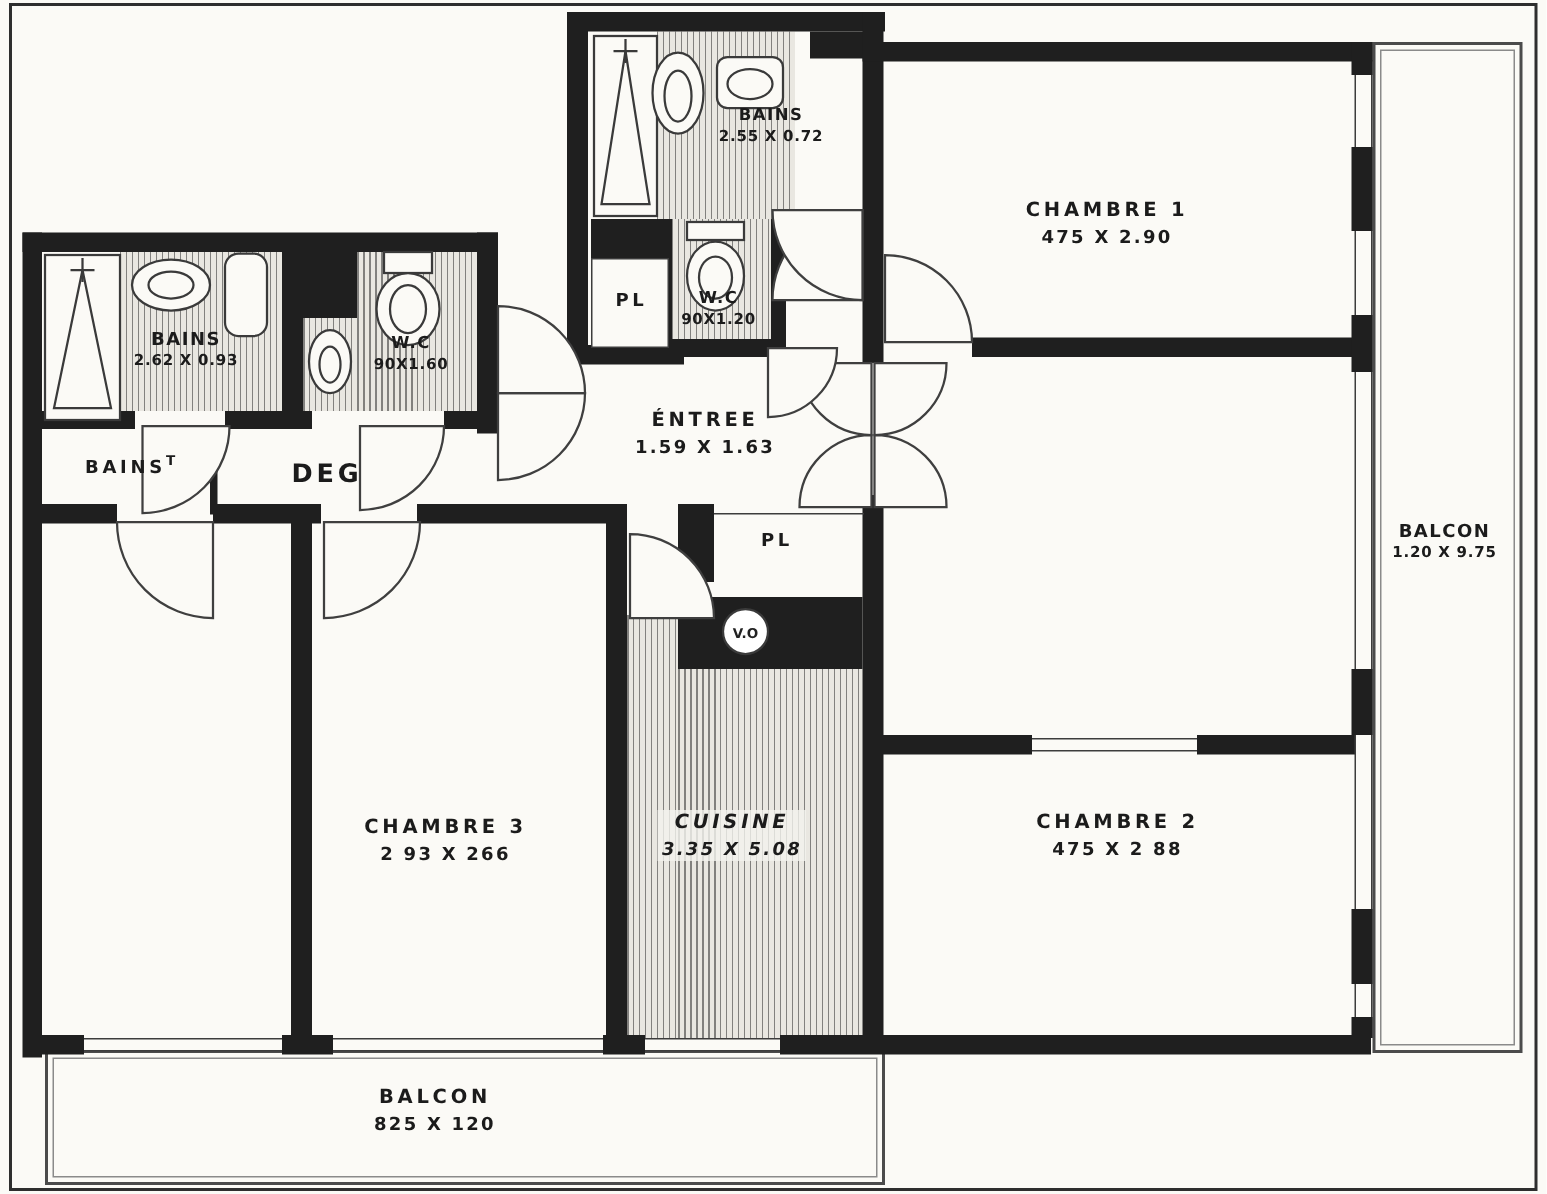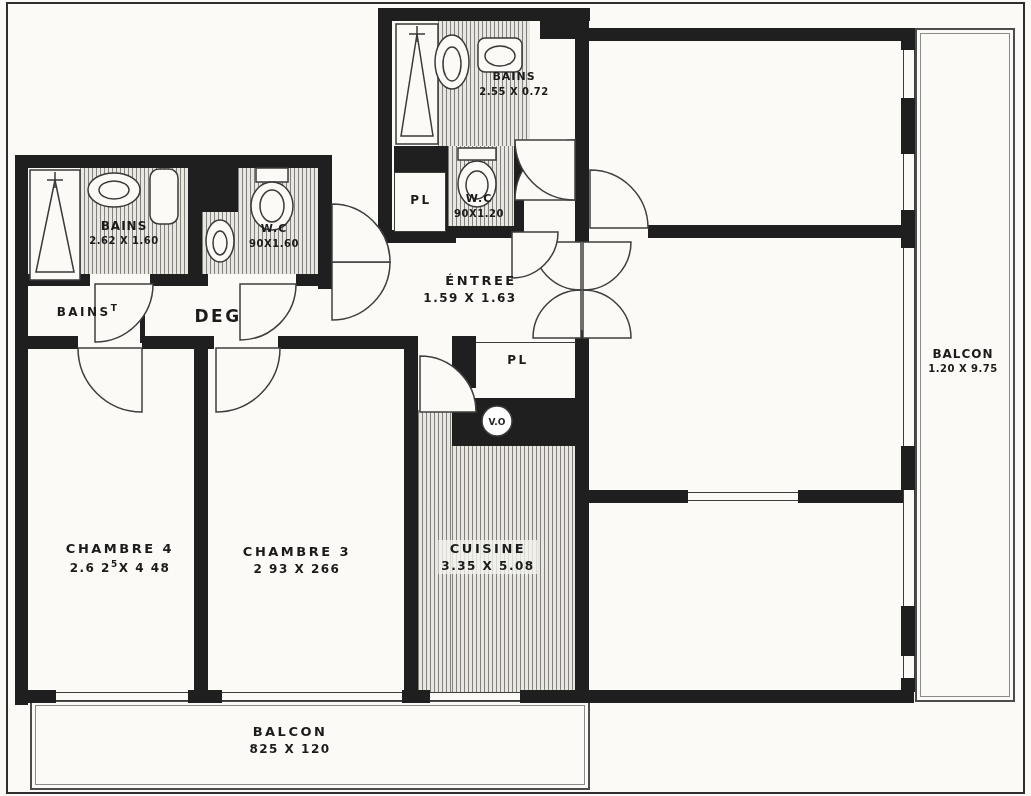--- a/index.html
+++ b/index.html
@@ -151,56 +151,60 @@
 
       <rect x="458" y="148" width="38" height="12"></rect>
       <ellipse cx="477" cy="184" rx="19" ry="23"></ellipse>
       <ellipse cx="477" cy="185" rx="11" ry="14"></ellipse>
 
       <circle cx="497" cy="421" r="15" fill="#ffffff"></circle>
       <text x="497" y="425" font-size="9" font-weight="bold" text-anchor="middle" fill="#222" stroke="none">V.O</text>
     </g>
   </svg>
 
-
-
-
-  <div class="lbl" style="left:120px;top:540px;">
-    <div>CHAMBRE 4</div>
-    <div class="dims"><span>2.6 2</span><sup>5</sup><span>X 4 48</span></div>
-  </div>
+  <div class="lbl" style="left:738px;top:132px;">
+    <div>CHAMBRE 1</div>
+    <div class="dims">475 X 2.90</div>
+  </div>
+
+
+  <div class="lbl" style="left:745px;top:540px;">
+    <div>CHAMBRE 2</div>
+    <div class="dims">475 X 2 88</div>
+  </div>
+
 
   <div class="lbl" style="left:297px;top:543px;text-align:center;">
     <div>CHAMBRE 3</div>
     <div class="dims">2 93 X 266</div>
   </div>
 
-  <div class="lbl" style="left:488px;top:540px;z-index:5;">
+  <div class="lbl" style="left:488px;top:540px;z-index:5;font-style:italic;">
     <div class="chip">CUISINE</div>
     <div class="dims chip">3.35 X 5.08</div>
   </div>
 
-  <div class="lbl" style="left:470px;top:272px;text-align:right;">
+  <div class="lbl" style="left:470px;top:272px;">
     <div>ÉNTREE</div>
     <div class="dims">1.59 X 1.63</div>
   </div>
 
   <div class="lbl small" style="left:514px;top:70px;z-index:5;">
     <div>BAINS</div>
     <div class="dims">2.55 X 0.72</div>
   </div>
 
   <div class="lbl small" style="left:479px;top:192px;z-index:5;">
     <div>W.C</div>
     <div class="dims">90X1.20</div>
   </div>
 
   <div class="lbl small" style="left:124px;top:218px;z-index:5;font-size:12px;">
     <div>BAINS</div>
-    <div class="dims">2.62 X 1.60</div>
+    <div class="dims">2.62 X 0.93</div>
   </div>
 
   <div class="lbl small" style="left:274px;top:222px;z-index:5;">
     <div>W.C</div>
     <div class="dims">90X1.60</div>
   </div>
 
   <div class="lbl" style="left:88px;top:302px;font-size:12px;">
     <span>BAINS</span><sup>T</sup>
   </div>

